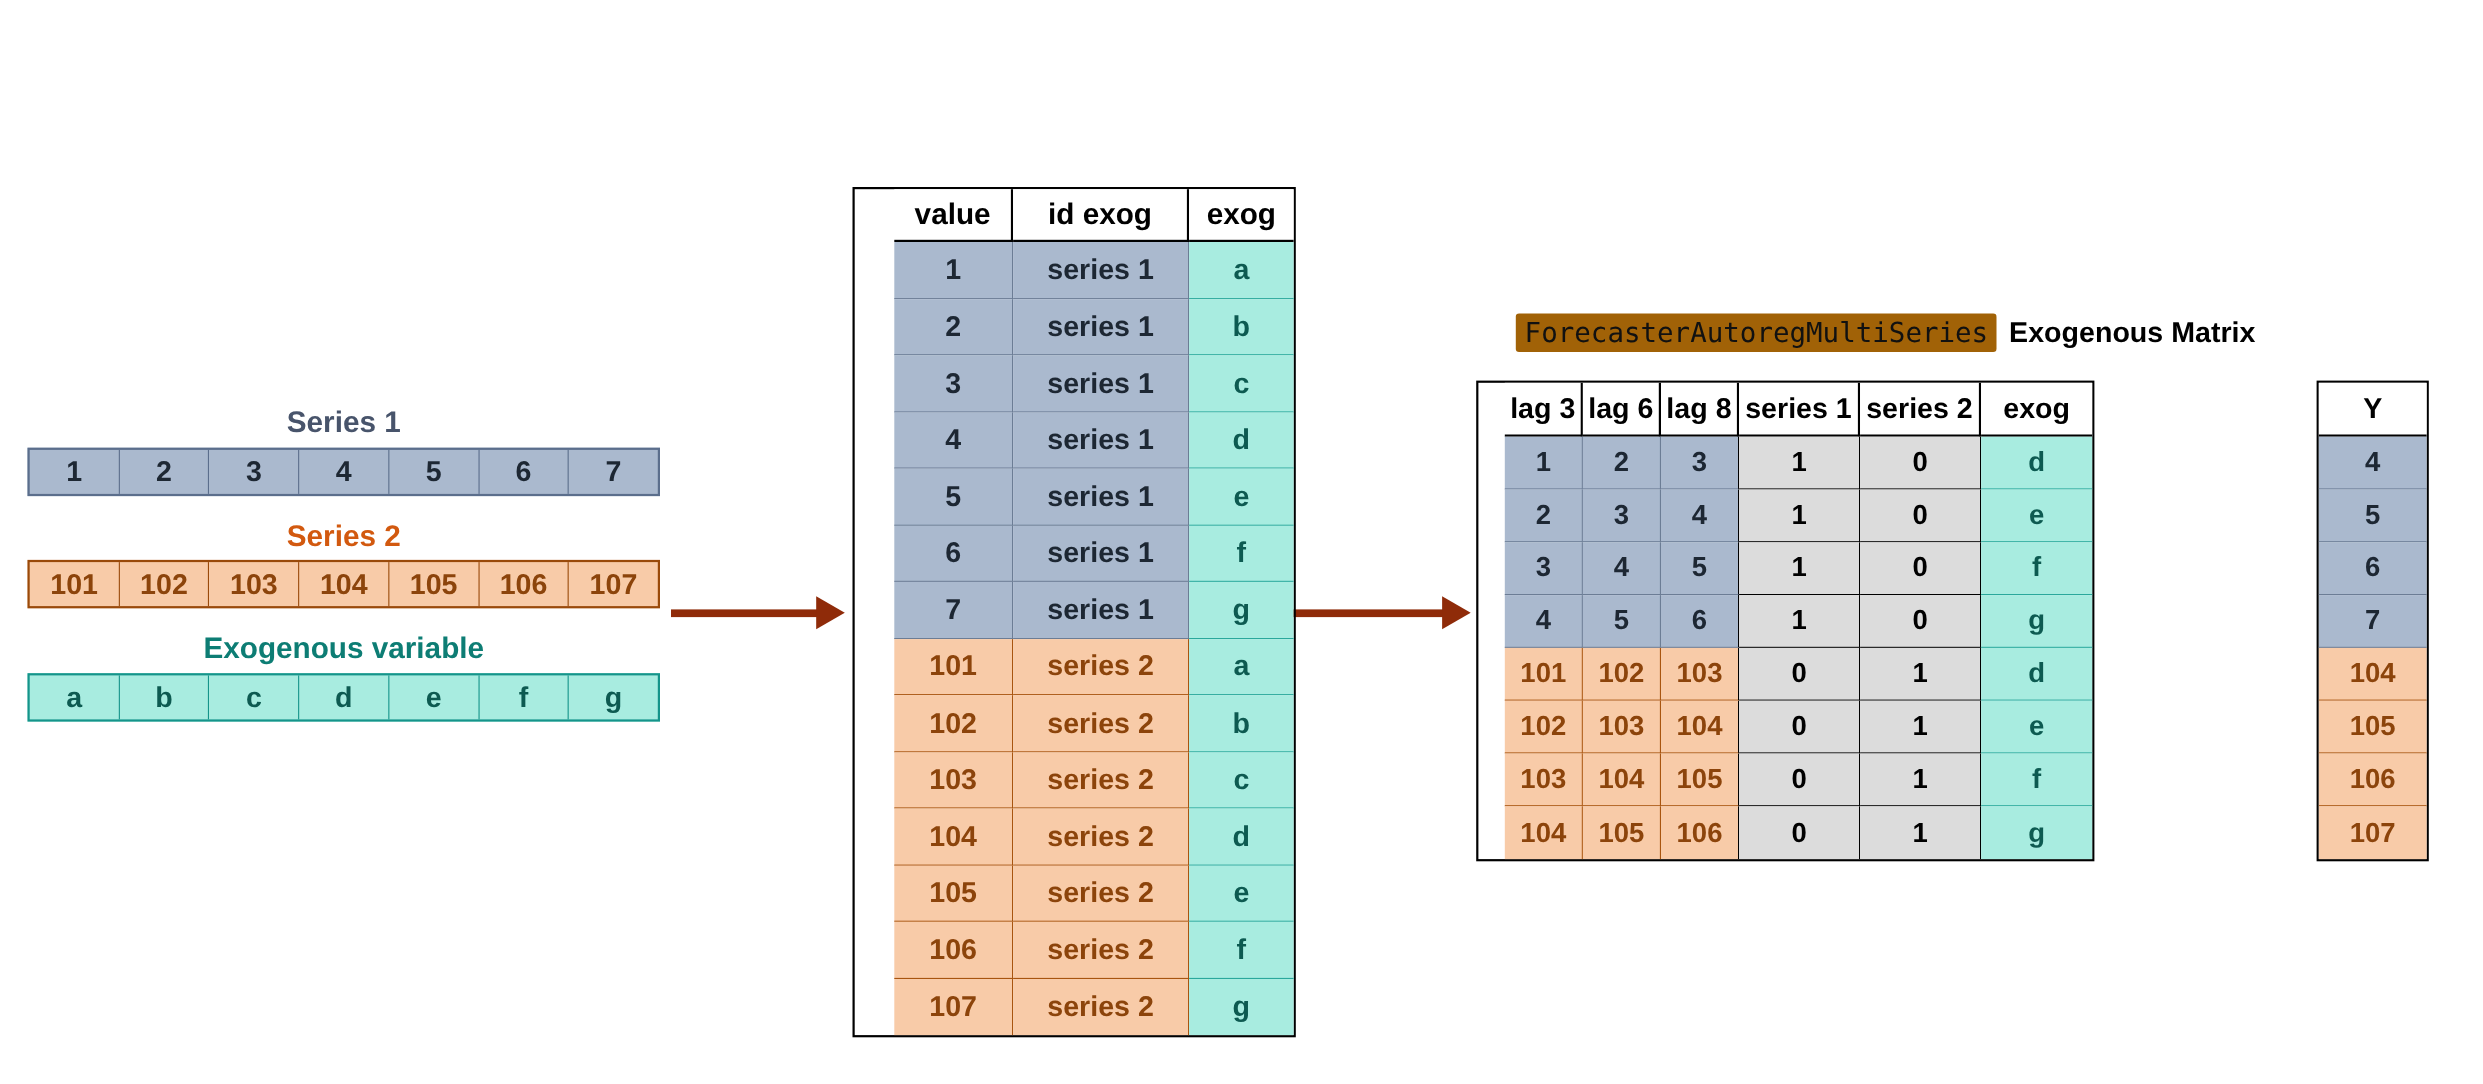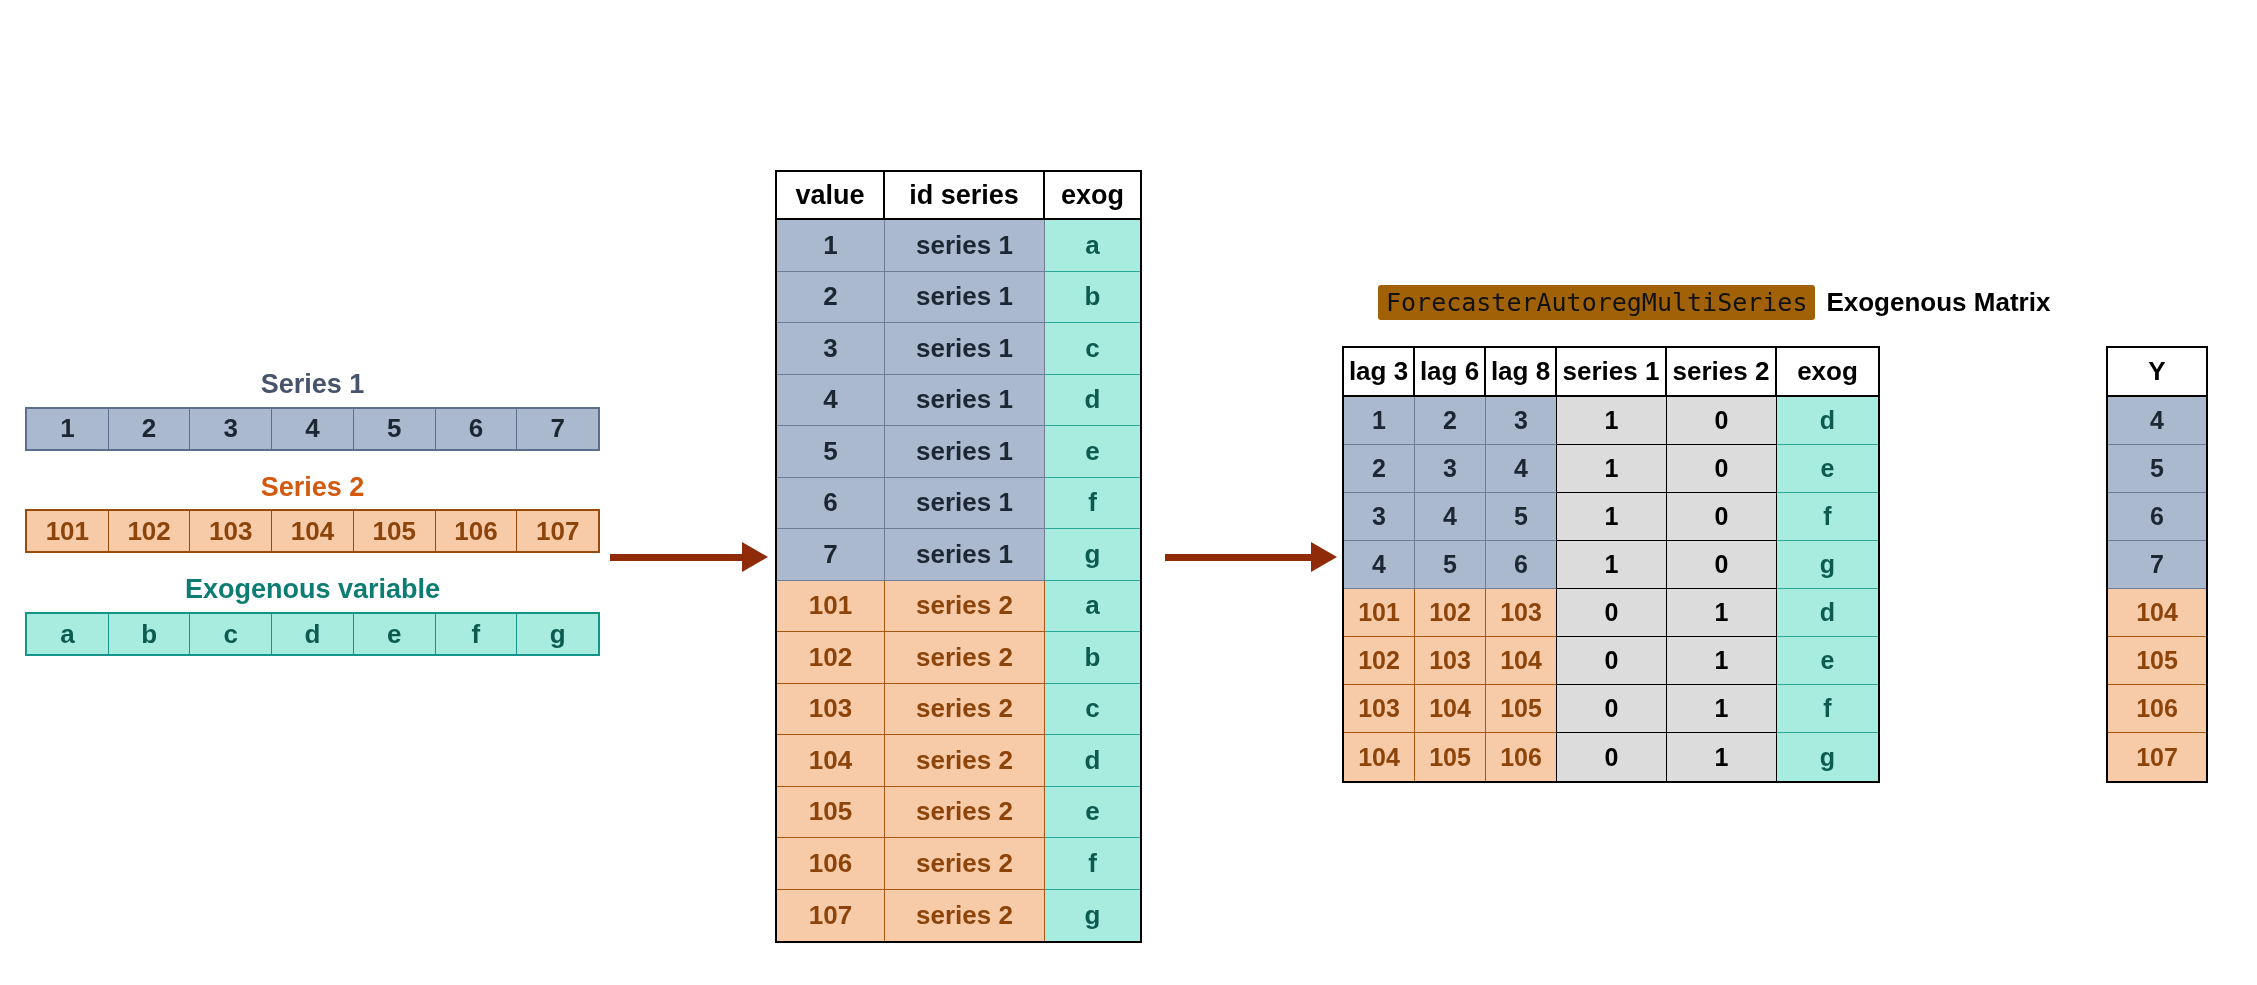--- a/index.html
+++ b/index.html
@@ -58,21 +58,21 @@
   #arrow-1 .head{left:132px;}
   #arrow-2{left:1165px;top:550px;width:175px;}
   #arrow-2 .shaft{width:148px;}
   #arrow-2 .head{left:146px;}
 
   
   #middle-table{
     position:absolute;left:775px;top:170px;
     border:2px solid #000;box-sizing:border-box;
   }
-  #middle-table .row{display:flex;}
+  #middle-table .row{display:flex;padding-left:36px;}
   #middle-table .c-value{width:108px;}
   #middle-table .c-id{width:160px;}
   #middle-table .c-exog{width:95px;}
 
   #middle-table .hrow .cell{
     height:48px;background:#ffffff;color:#000;font-size:27px;
     border-right:2px solid #000;border-bottom:2px solid #000;
   }
   #middle-table .hrow .cell:last-child{border-right:none;}
 
@@ -103,21 +103,21 @@
   #right-title .code{
     font-family:"DejaVu Sans Mono", monospace;
     font-weight:normal;background:#a16207;
     padding:3px 8px;border-radius:3px;font-size:25px;color:#111;
   }
 
   #training-matrix{
     position:absolute;left:1342px;top:346px;
     border:2px solid #000;box-sizing:border-box;
   }
-  #training-matrix .row{display:flex;}
+  #training-matrix .row{display:flex;padding-left:24px;}
   #training-matrix .c-lag{width:71px;}
   #training-matrix .c-ser{width:110px;}
   #training-matrix .c-exog{width:101px;}
 
   #training-matrix .hrow .cell{
     height:49px;background:#fff;color:#000;font-size:26px;
     border-right:2px solid #000;border-bottom:2px solid #000;
   }
   #training-matrix .hrow .cell:last-child{border-right:none;}
 
@@ -204,21 +204,21 @@
   <div class="head"></div>
 </div>
 <div class="arrow" id="arrow-2">
   <div class="shaft"></div>
   <div class="head"></div>
 </div>
 
 <div id="middle-table">
   <div class="row hrow" id="middle-header">
       <div class="cell c-value">value</div>
-      <div class="cell c-id">id series</div>
+      <div class="cell c-id">id exog</div>
       <div class="cell c-exog">exog</div>
     </div>
   <div id="middle-body">
       <div class="row drow s1">
         <div class="cell c-value">1</div>
         <div class="cell c-id">series 1</div>
         <div class="cell c-exog">a</div>
       </div>
       <div class="row drow s1">
         <div class="cell c-value">2</div>

